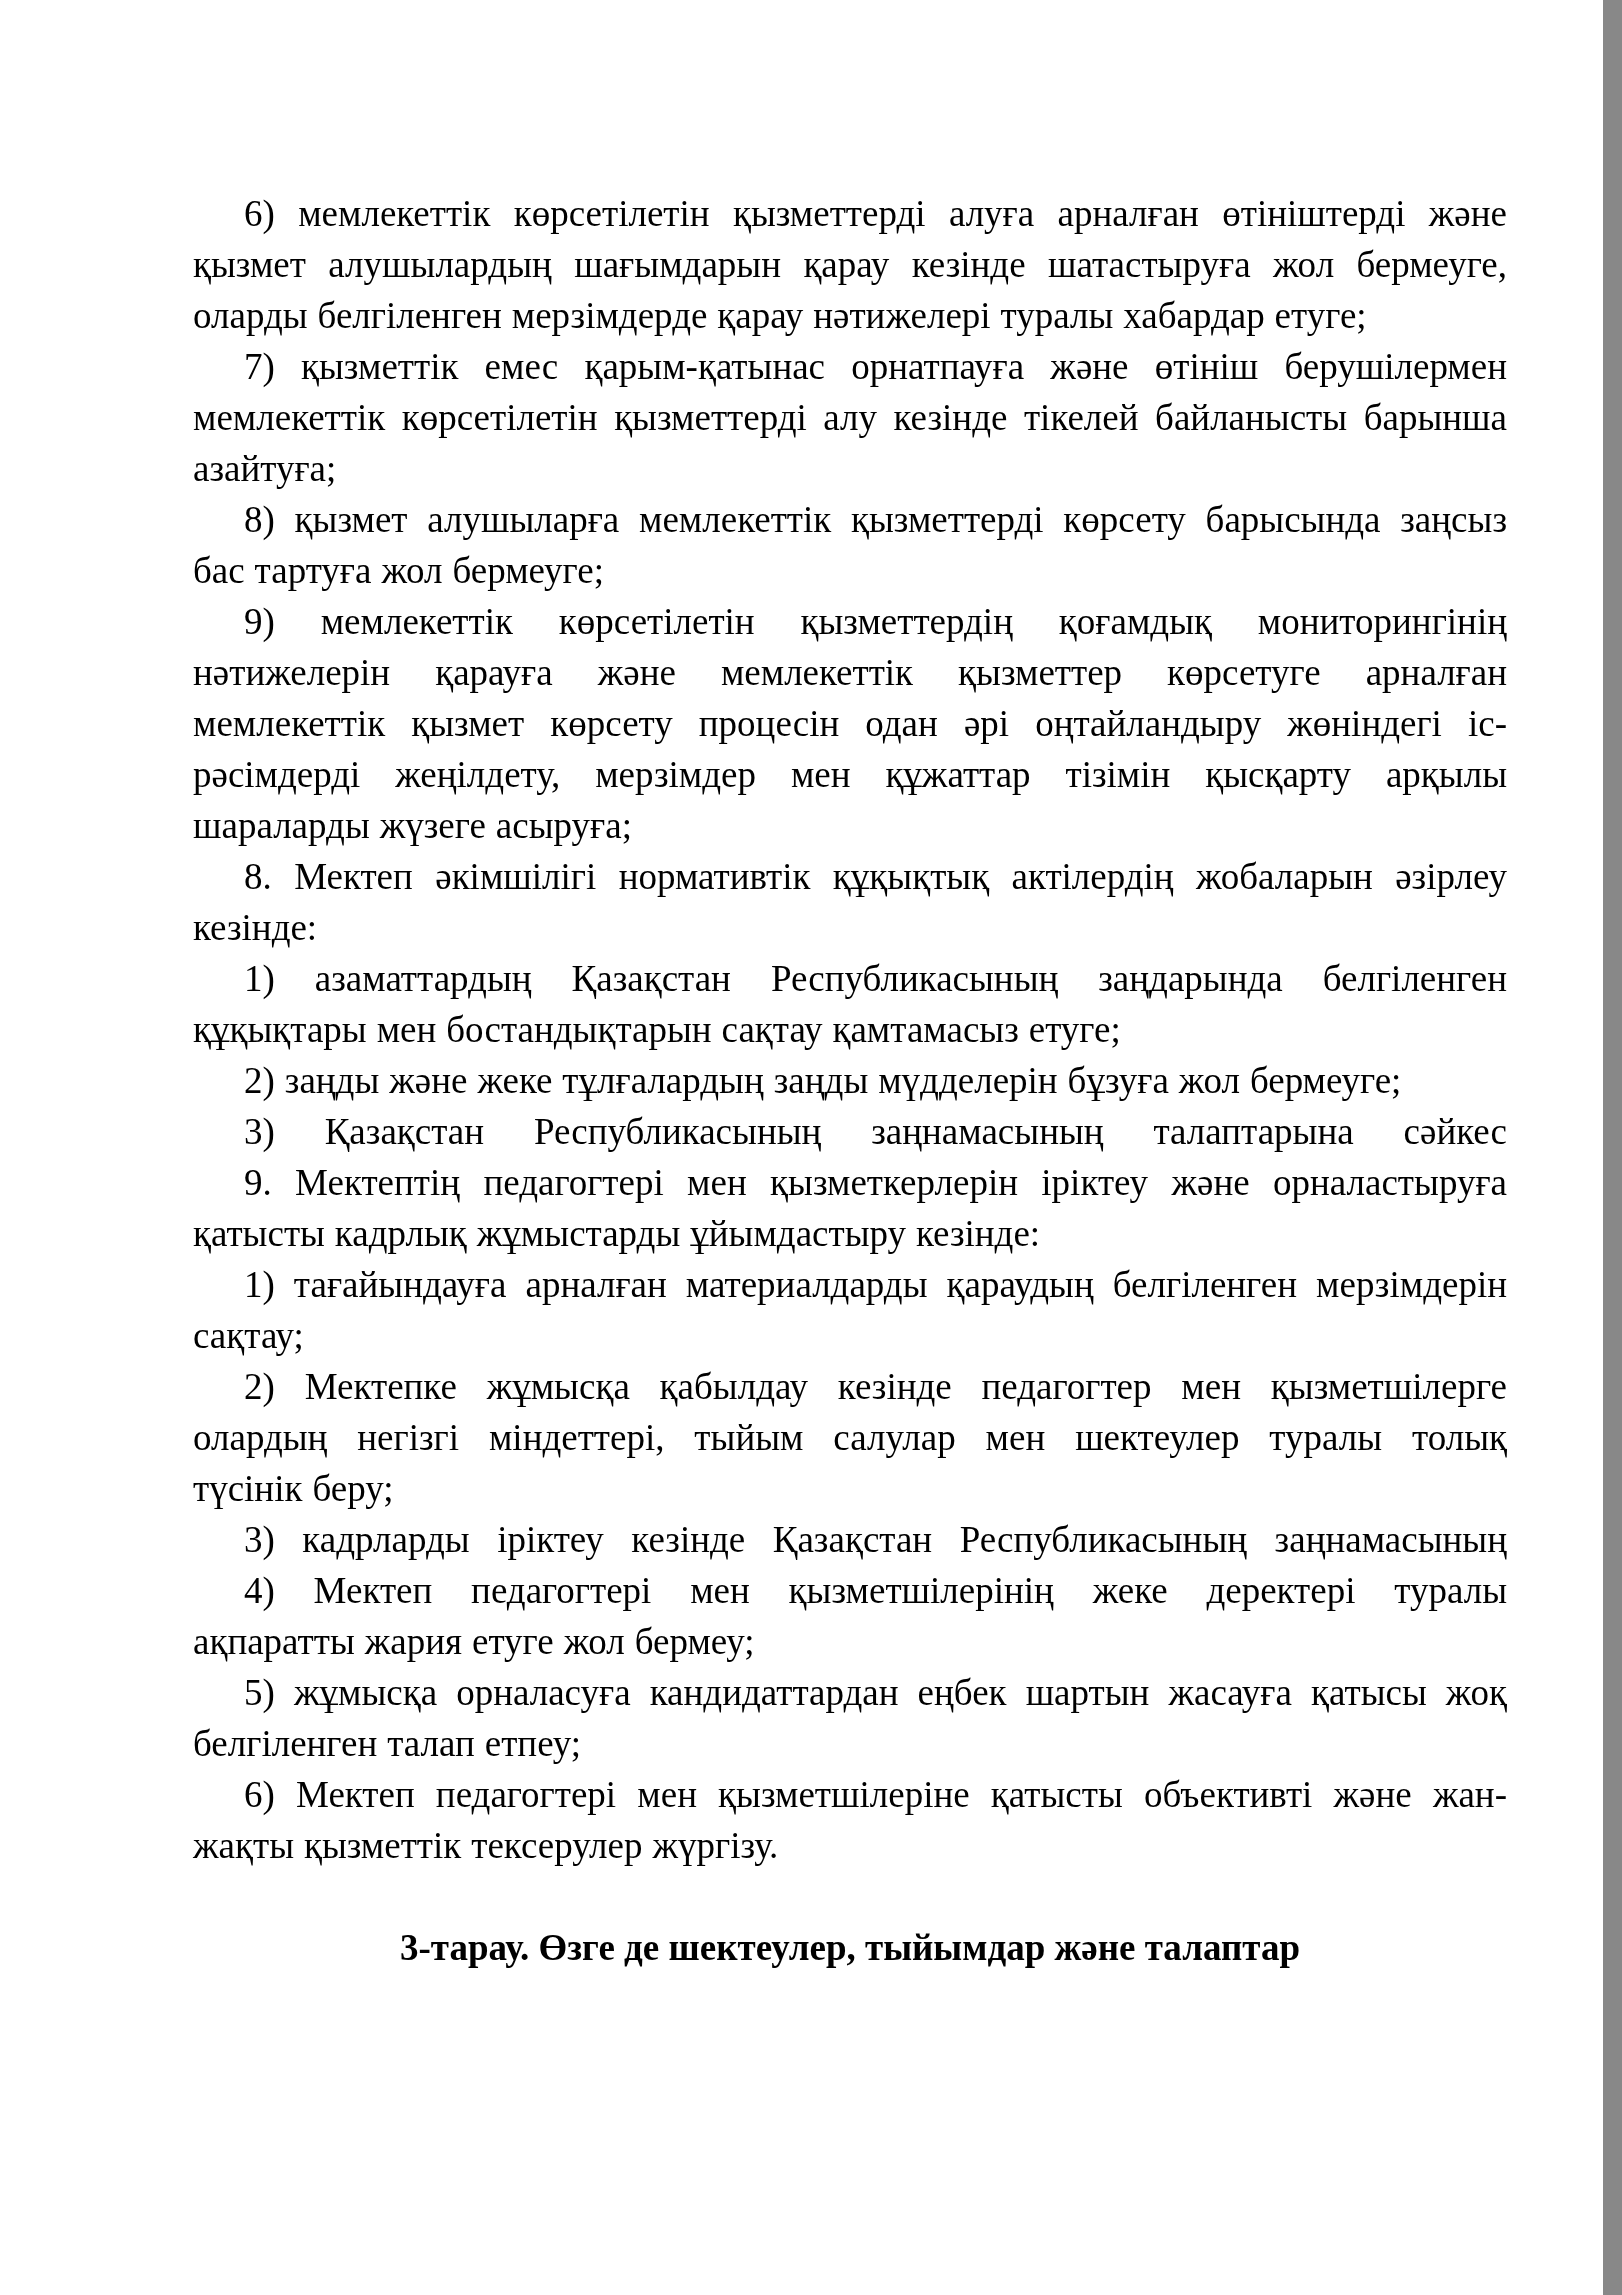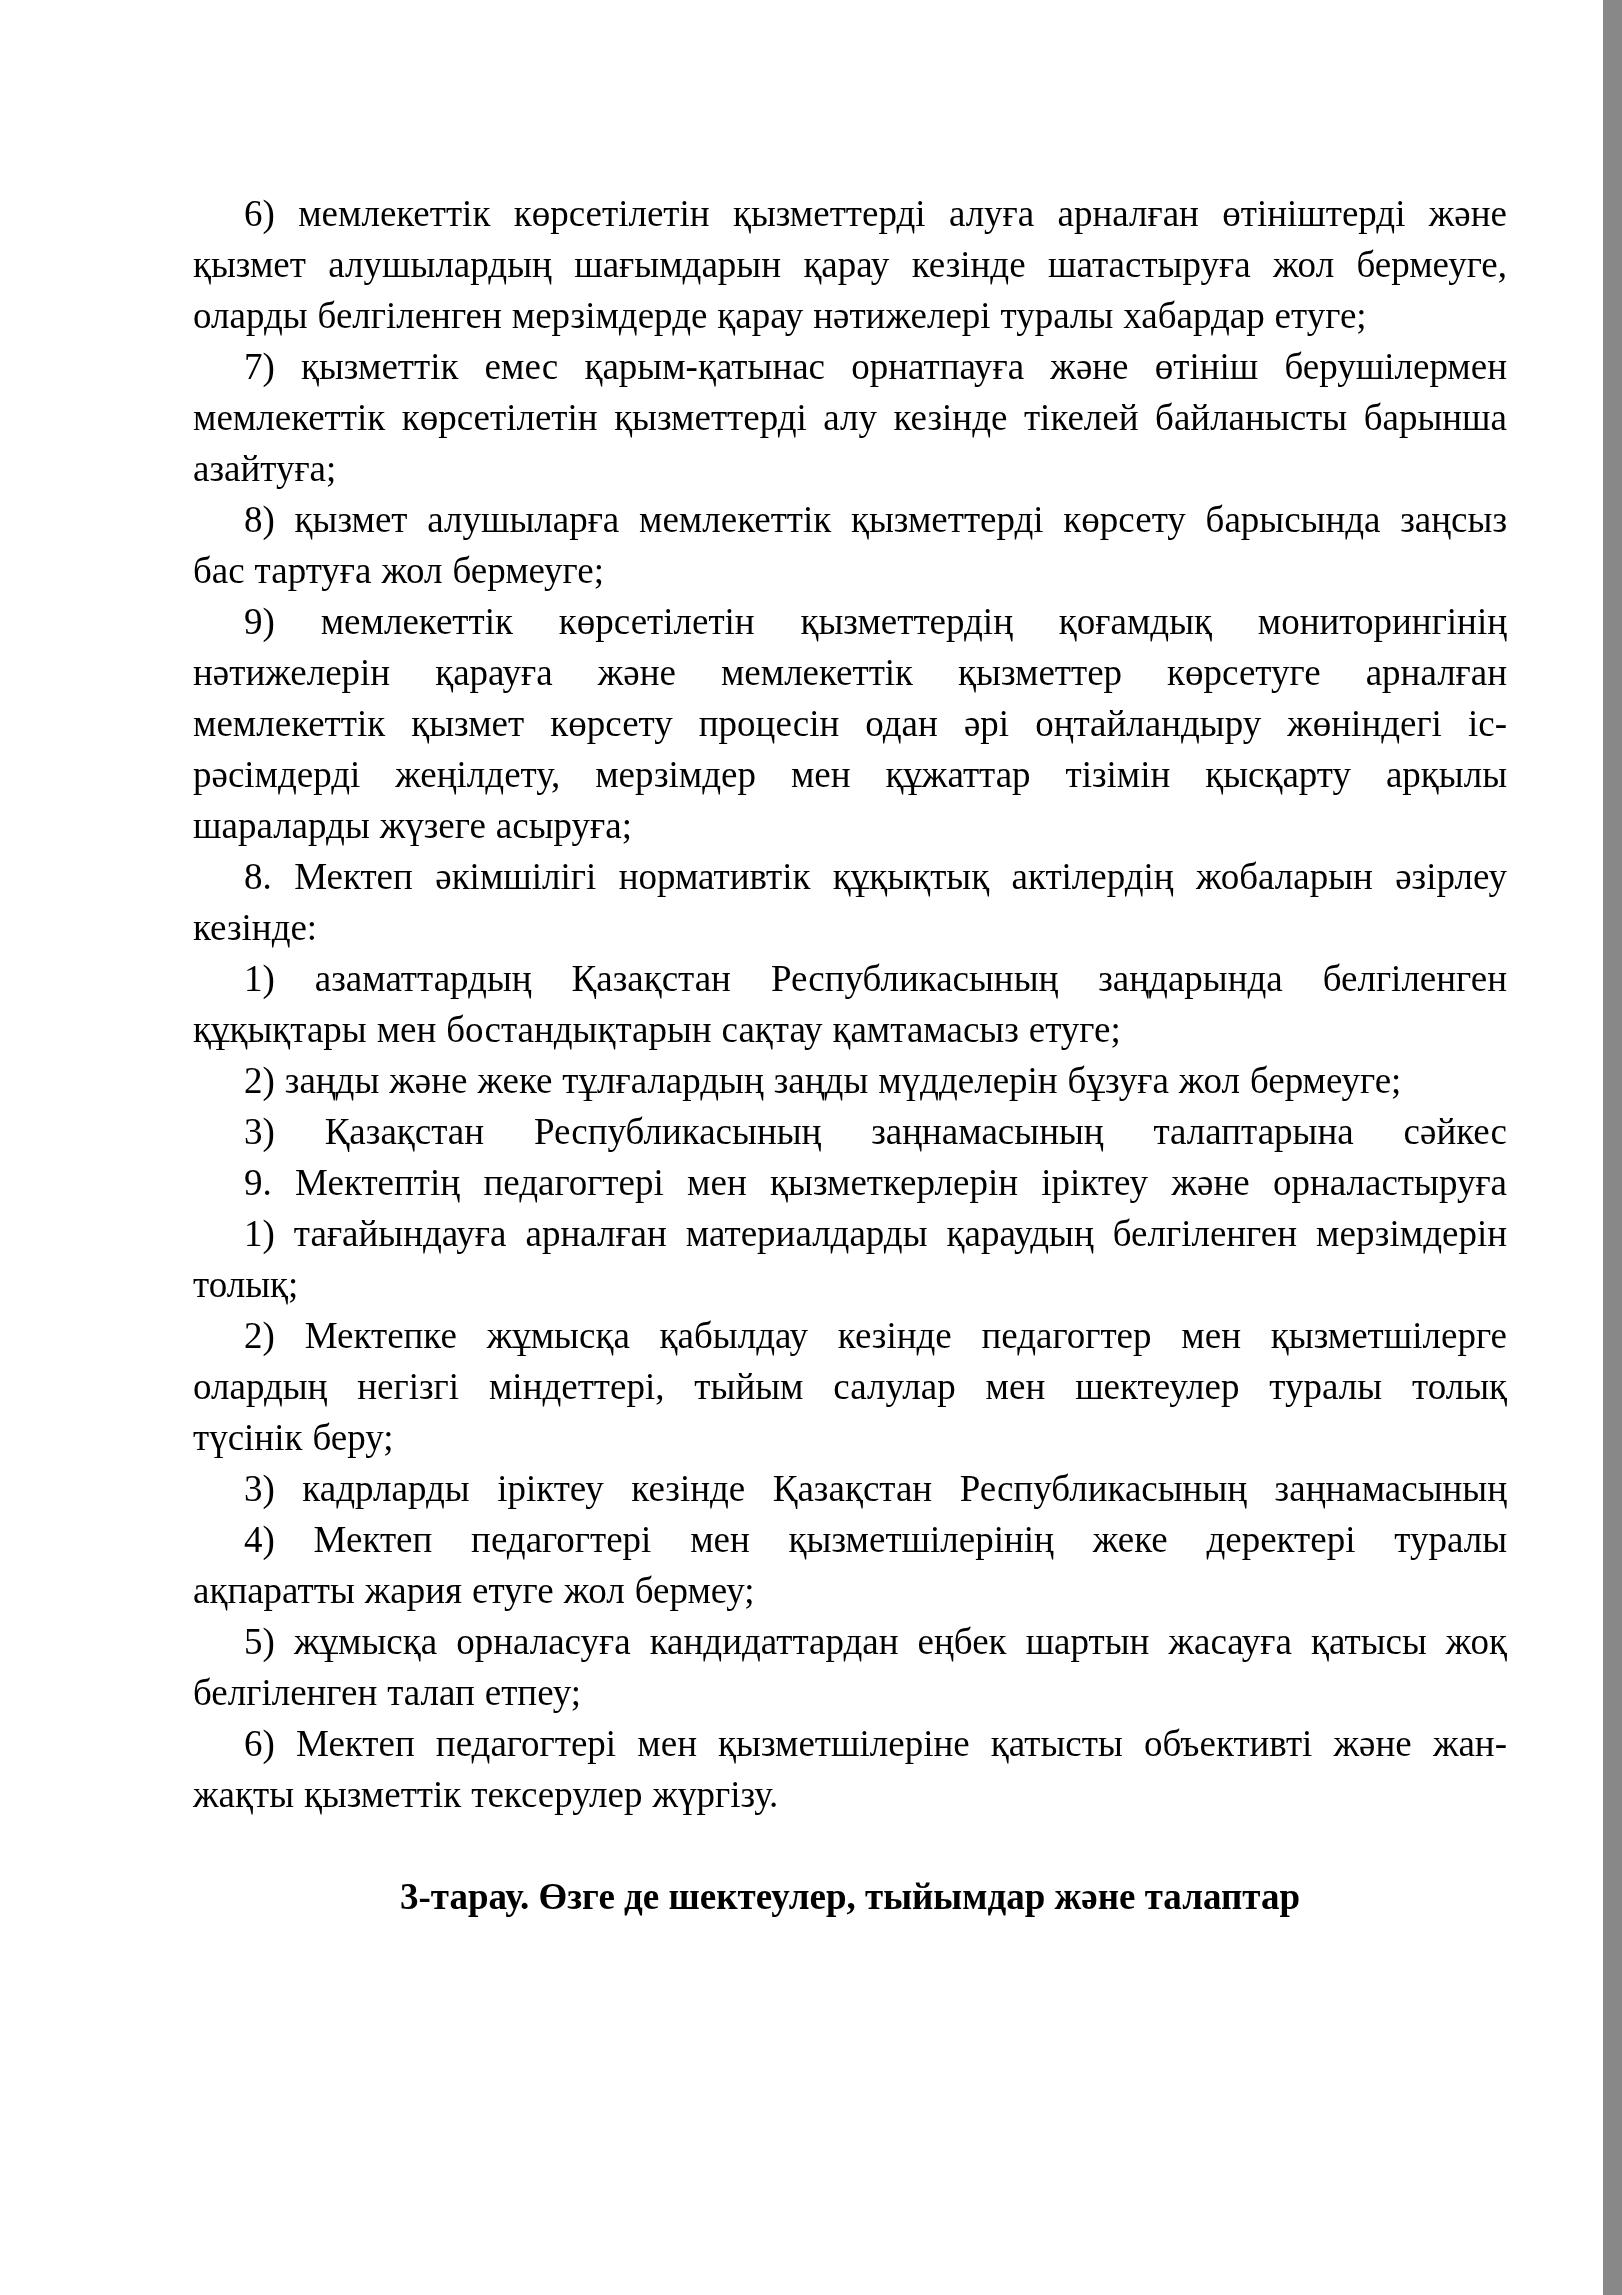--- a/index.html
+++ b/index.html
@@ -86,24 +86,25 @@
           <div class="line last">құқықтары мен бостандықтарын сақтау қамтамасыз етуге;</div>
         </div>
         <div class="para">
           <div class="line first last">2) заңды және жеке тұлғалардың заңды мүдделерін бұзуға жол бермеуге;</div>
         </div>
         <div class="para">
           <div class="line first">3) Қазақстан Республикасының заңнамасының талаптарына сәйкес</div>
         </div>
         <div class="para">
           <div class="line first">9. Мектептің педагогтері мен қызметкерлерін іріктеу және орналастыруға</div>
+          <div class="line last">қатысты кадрлық жұмыстарды ұйымдастыру кезінде:</div>
         </div>
         <div class="para">
           <div class="line first">1) тағайындауға арналған материалдарды қараудың белгіленген мерзімдерін</div>
-          <div class="line last">толық;</div>
+          <div class="line last">сақтау;</div>
         </div>
         <div class="para">
           <div class="line first">2) Мектепке жұмысқа қабылдау кезінде педагогтер мен қызметшілерге</div>
           <div class="line">олардың негізгі міндеттері, тыйым салулар мен шектеулер туралы толық</div>
           <div class="line last">түсінік беру;</div>
         </div>
         <div class="para">
           <div class="line first">3) кадрларды іріктеу кезінде Қазақстан Республикасының заңнамасының</div>
         </div>
         <div class="para">

